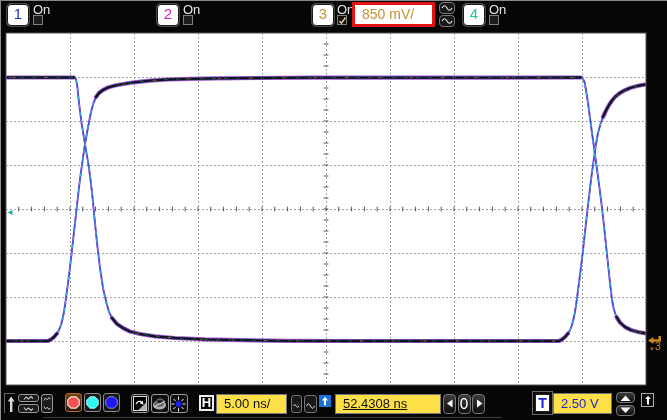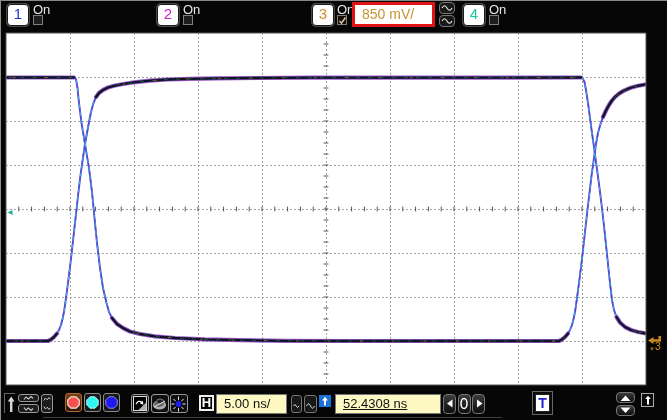--- a/index.html
+++ b/index.html
@@ -5,21 +5,21 @@
 * { margin:0; padding:0; box-sizing:border-box; }
 html,body { width:667px; height:420px; background:#060606; overflow:hidden;
   font-family:"Liberation Sans", sans-serif; }
 #scr { position:relative; width:667px; height:420px; background:#060606; }
 .abs { position:absolute; }
 .chbtn { width:22px; height:22px; background:#fff; border:1.5px solid #1a1a1a;
   border-radius:4px; box-shadow:0 0 0 1px #4a4a4a; text-align:center;
   font-size:15px; line-height:18px; }
 .onlab { color:#e8e8e8; font-size:13px; }
 .cb { width:10px; height:10px; background:#1d1d1d; border:1px solid #808080; }
-.whitebox { background:#fef9c3; border:1px solid #777; color:#111; font-size:13px;
+.whitebox { background:#fde047; border:1px solid #777; color:#111; font-size:13px;
   line-height:18px; padding-left:7px; white-space:nowrap; }
 .dbtn { background:linear-gradient(#3a3a3a,#0e0e0e); border:1px solid #777;
   border-radius:4px; }
 </style>
 </head>
 <body>
 <div id="scr">
   <svg class="abs" style="left:0;top:0" width="667" height="420" viewBox="0 0 667 420">
 <rect x="0" y="0" width="667" height="420" fill="#060606"></rect>
 <line x1="0.5" y1="0" x2="0.5" y2="420" stroke="#909090" stroke-width="1"></line>
@@ -266,20 +266,21 @@
 <div class="abs dbtn" style="left:457.5px;top:393.5px;width:13px;height:20px;"></div>
 <svg class="abs" style="left:459px;top:397px;" width="10" height="13">
       <ellipse cx="5" cy="6.5" rx="3" ry="5" fill="none" stroke="#fff" stroke-width="1.5"></ellipse>
     </svg>
 <div class="abs dbtn" style="left:472px;top:393.5px;width:13px;height:20px;"></div>
 <svg class="abs" style="left:476px;top:399px;" width="8" height="9">
       <polygon points="1,0.5 1,8.5 6.5,4.5" fill="#fff"></polygon>
     </svg>
 
 <div class="abs" style="left:535px;top:394px;width:15px;height:18px;background:#fff;border:1px solid #222;box-shadow:0 0 0 2px #0a0a0a,0 0 0 3px #666;color:#2222cc;font-size:14px;font-weight:bold;line-height:16px;text-align:center;">T</div>
+<div class="abs whitebox" style="left:553px;top:393px;width:59px;height:21px;line-height:19.5px;color:#2222cc;">2.50 V</div>
 <div class="abs dbtn" style="left:616px;top:392px;width:19px;height:11px;"></div>
 <svg class="abs" style="left:620px;top:394.5px;" width="11" height="7">
       <polygon points="5.5,0.5 10.5,6 0.5,6" fill="#fff"></polygon>
     </svg>
 <div class="abs dbtn" style="left:616px;top:404.5px;width:19px;height:11px;"></div>
 <svg class="abs" style="left:620px;top:407px;" width="11" height="7">
       <polygon points="0.5,0.5 10.5,0.5 5.5,6" fill="#fff"></polygon>
     </svg>
 <div class="abs" style="left:641px;top:393px;width:13px;height:14px;background:#0a0a0a;border:1px solid #aaa;"></div>
 <svg class="abs" style="left:644px;top:395px;" width="8" height="10">

